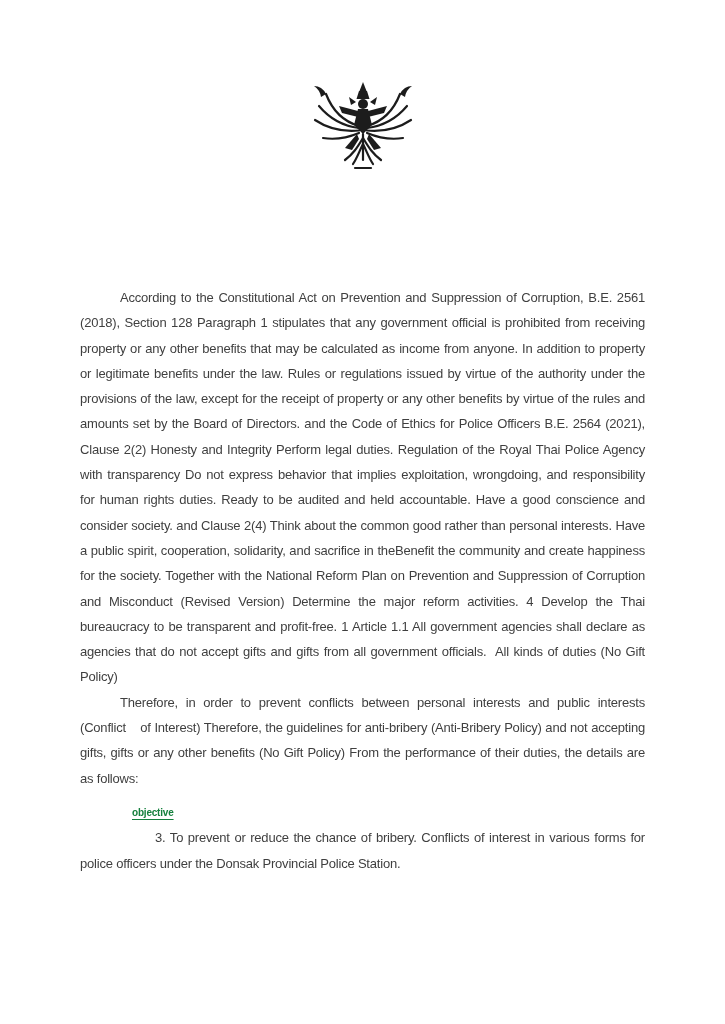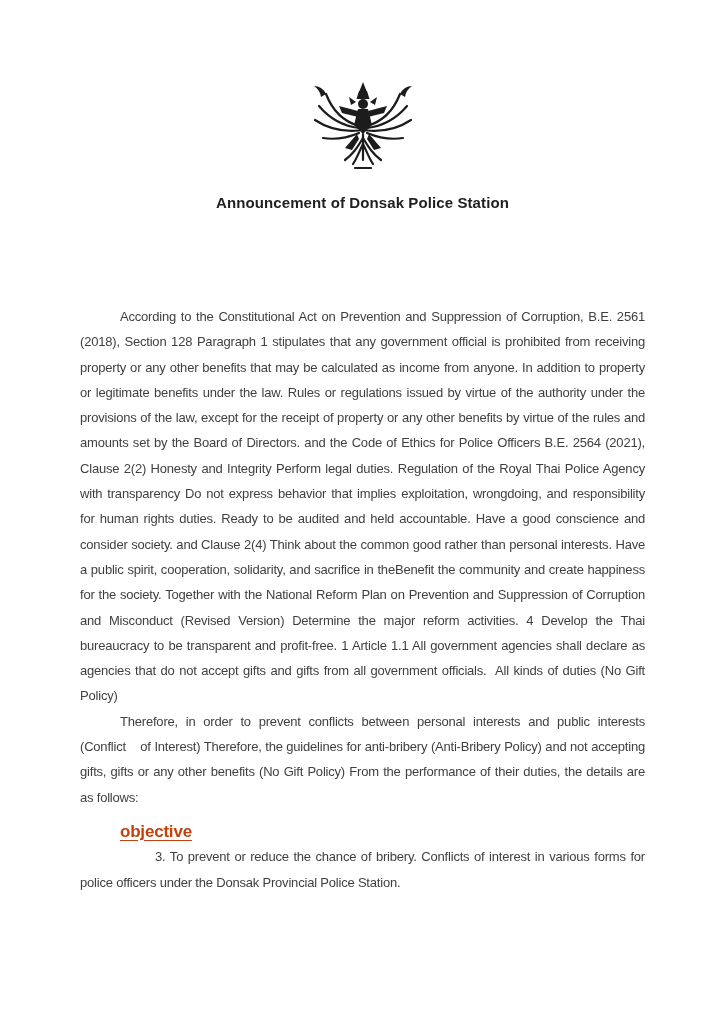--- a/index.html
+++ b/index.html
@@ -33,38 +33,38 @@
   }
   .title-line {
     font-size: 15px;
     font-weight: 700;
     line-height: 26.5px;
     color: #1f1f1f;
     letter-spacing: 0.1px;
   }
   .content {
     position: absolute;
-    top: 304px;
+    top: 285px;
     left: 80px;
     width: 565px;
     font-size: 13px;
     line-height: 25.3px;
     letter-spacing: -0.2px;
     color: #3f3f3f;
   }
   .para {
     text-align: justify;
     text-indent: 40px;
   }
   .objective-heading {
     margin-top: 9px;
-    margin-left: 40px;
-    font-size: 17px;
+    margin-left: 52px;
+    font-size: 10px;
     font-weight: 700;
-    color: #c2410c;
+    color: #15803d;
     text-decoration: underline;
     text-underline-offset: 3px;
     width: fit-content;
   }
   .numbered-item {
     text-align: justify;
     text-indent: 75px;
   }
 </style>
 </head>
@@ -112,21 +112,20 @@
         <path d="M54 56 C48 66 44 72 36 78"></path>
         <path d="M54 56 C60 66 64 72 72 78"></path>
         <path d="M54 62 C50 70 48 76 44 82"></path>
         <path d="M54 62 C58 70 60 76 64 82"></path>
         <path d="M46 86 h16"></path>
       </g>
     </svg>
   </div>
 
   <div class="title-block">
-    <div class="title-line">Announcement of Donsak Police Station</div>
   </div>
 
   <div class="content">
     <p class="para">According to the Constitutional Act on Prevention and Suppression of Corruption, B.E. 2561 (2018), Section 128 Paragraph 1 stipulates that any government official is prohibited from receiving property or any other benefits that may be calculated as income from anyone. In addition to property or legitimate benefits under the law. Rules or regulations issued by virtue of the authority under the provisions of the law, except for the receipt of property or any other benefits by virtue of the rules and amounts set by the Board of Directors. and the Code of Ethics for Police Officers B.E. 2564 (2021), Clause 2(2) Honesty and Integrity Perform legal duties. Regulation of the Royal Thai Police Agency with transparency Do not express behavior that implies exploitation, wrongdoing, and responsibility for human rights duties. Ready to be audited and held accountable. Have a good conscience and consider society. and Clause 2(4) Think about the common good rather than personal interests. Have a public spirit, cooperation, solidarity, and sacrifice in theBenefit the community and create happiness for the society. Together with the National Reform Plan on Prevention and Suppression of Corruption and Misconduct (Revised Version) Determine the major reform activities. 4 Develop the Thai bureaucracy to be transparent and profit-free. 1 Article 1.1 All government agencies shall declare as agencies that do not accept gifts and gifts from all government officials.&nbsp; All kinds of duties (No Gift Policy)</p>
     <p class="para">Therefore, in order to prevent conflicts between personal interests and public interests (Conflict&nbsp;&nbsp;&nbsp;&nbsp;of Interest) Therefore, the guidelines for anti-bribery (Anti-Bribery Policy) and not accepting gifts, gifts or any other benefits (No Gift Policy) From the performance of their duties, the details are as follows:</p>
     <h3 class="objective-heading">objective</h3>
     <p class="numbered-item">3. To prevent or reduce the chance of bribery. Conflicts of interest in various forms for police officers under the Donsak Provincial Police Station.</p>
   </div>
 
 </div>

